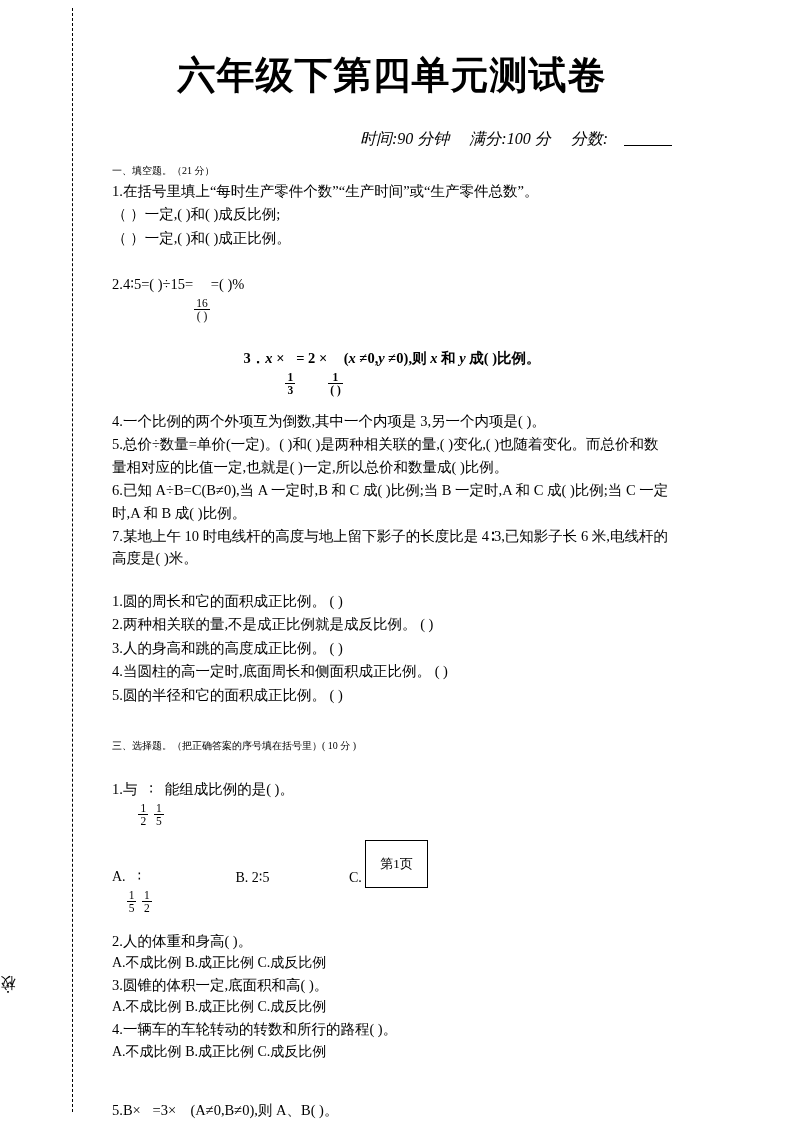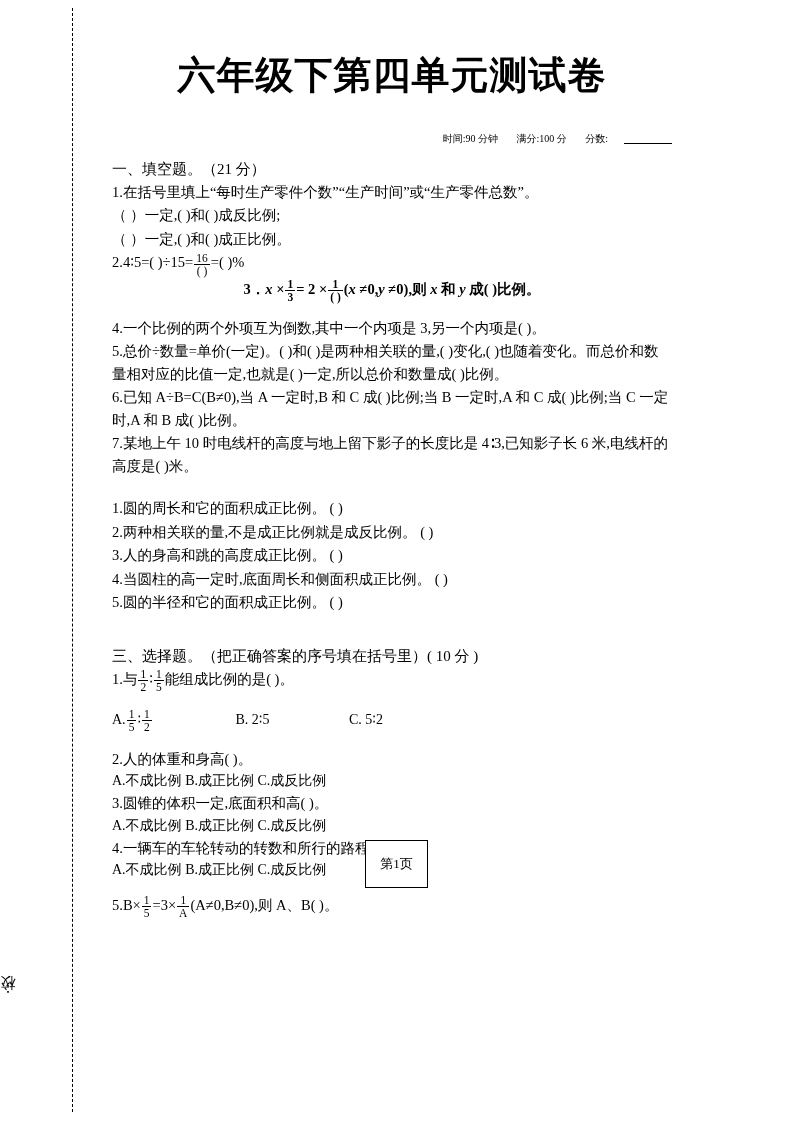--- a/index.html
+++ b/index.html
@@ -50,50 +50,51 @@
     font-size:38px;
     font-weight:bold;
     text-align:center;
     margin:50px 0 0 0;
     letter-spacing:1px;
     font-family:"Liberation Serif", serif;
   }
   .meta{
     margin-top:28px;
     text-align:right;
-    font-size:10px;
+    font-size:16px;
+    font-style:italic;
   }
   .meta span{margin-left:16px;}
   .underline-blank{
     display:inline-block;
     border-bottom:1px solid #000;
     width:48px;
     height:14px;
     vertical-align:-2px;
   }
   .sec-head{
-    font-size:15px;
+    font-size:10px;
     margin-top:14px;
     margin-bottom:2px;
   }
   p.line{
     font-size:14.5px;
     margin:1px 0;
     line-height:1.55;
   }
   .center{text-align:center;font-weight:bold;}
   .frac{
     display:inline-block;
     vertical-align:middle;
     text-align:center;
     font-size:11.5px;
     line-height:1.05;
     margin:0 1px;
   }
-  .frac .num{display:block;border-bottom:1px solid #000;padding:0 2px;}
+  .frac .num{display:block;border-bottom:1px solid #000;padding:0 2px;margin-top:47px;}
   .frac .den{display:block;padding:0 2px;}
   .it{font-style:italic;}
   .gap{height:12px;}
   .blockgap{height:18px;}
   .opt-row{font-size:14px;margin:2px 0;}
   .opt-row .o{display:inline-block;}
   .q3-opts .o1{width:120px;}
   .q3-opts .o2{width:110px;}
   .footer{
     position:absolute;

